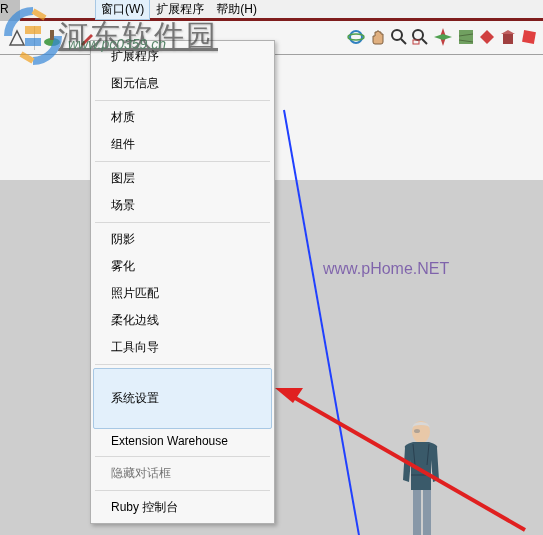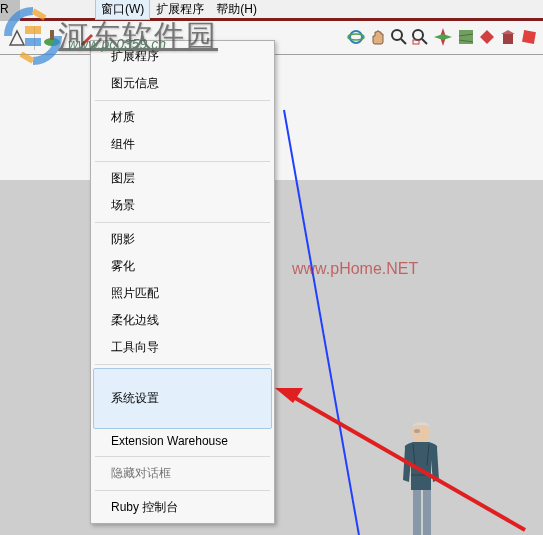--- a/index.html
+++ b/index.html
@@ -25,21 +25,21 @@
 .dropdown .item.highlighted { background: #e3f0fb; border: 1px solid #a8c8e4; padding: 21px 17px; border-radius: 2px; }
 .dropdown .sep { height: 1px; background: #d8d8d8; margin: 3px 2px; }
 .dropdown .disabled { color: #737373; }
 
 .watermark1 { position: absolute; top: 6px; left: 3px; z-index: 20; display: flex; align-items: center; opacity: 0.7; }
 .watermark1 .logo { width: 60px; height: 60px; position: relative; }
 .watermark1 .logo svg { width: 100%; height: 100%; }
 .watermark1 .txt { font-size: 30px; color: #404040; text-shadow: 1px 1px 2px rgba(0,0,0,0.3); letter-spacing: 2px; margin-left: -5px; text-decoration: underline; }
 .watermark1 .url { position: absolute; top: 30px; left: 65px; font-size: 14px; color: #14532d; font-style: italic; }
 
-.watermark2 { position: absolute; top: 260px; left: 292px; font-size: 16px; color: #b91c1c; opacity: 0.6; z-index: 2; }
+.watermark2 { position: absolute; top: 260px; left: 323px; font-size: 16px; color: #4c1d95; opacity: 0.6; z-index: 2; }
 
 .arrow { position: absolute; top: 385px; left: 275px; width: 260px; height: 150px; z-index: 8; pointer-events: none; }
 
 .figure { position: absolute; top: 420px; right: 90px; width: 70px; height: 115px; z-index: 3; }
 
 .partial-r { position: absolute; top: 2px; left: 0; font-size: 12px; z-index: 6; }
 </style>
 </head>
 <body>
 

